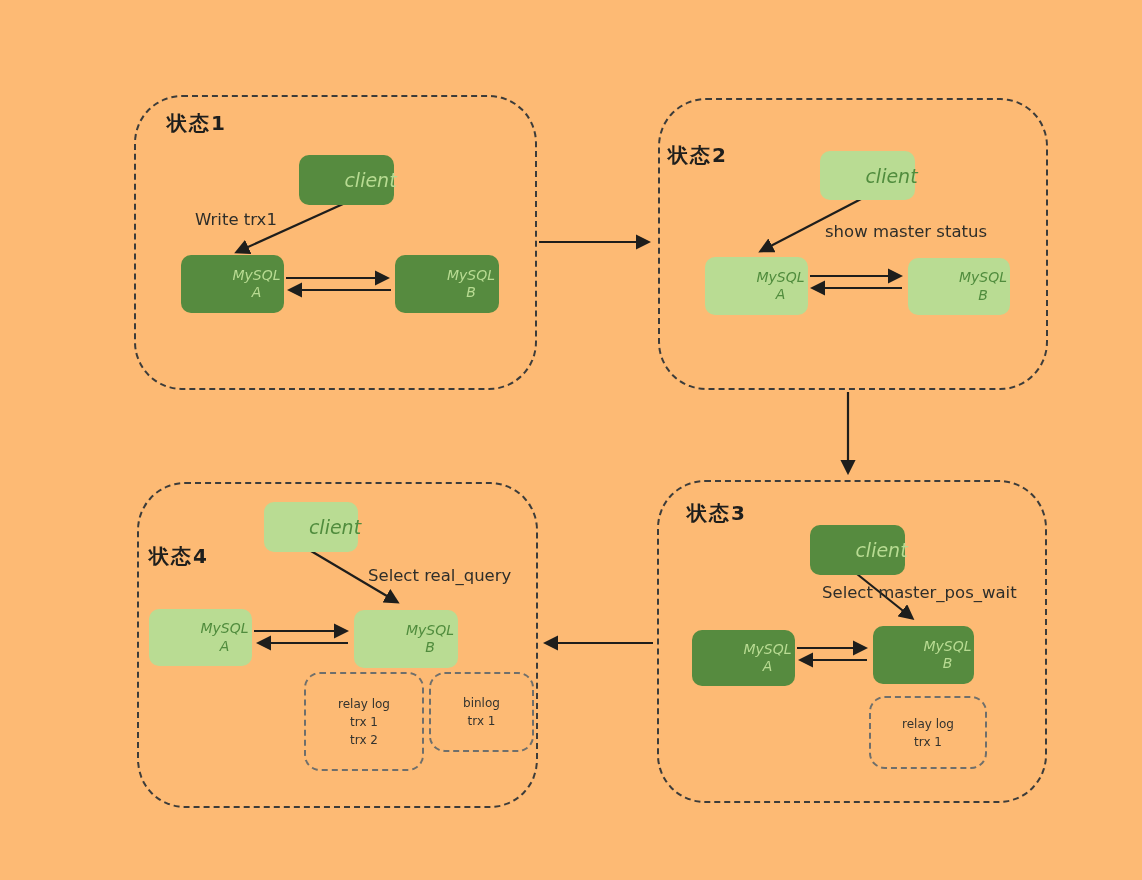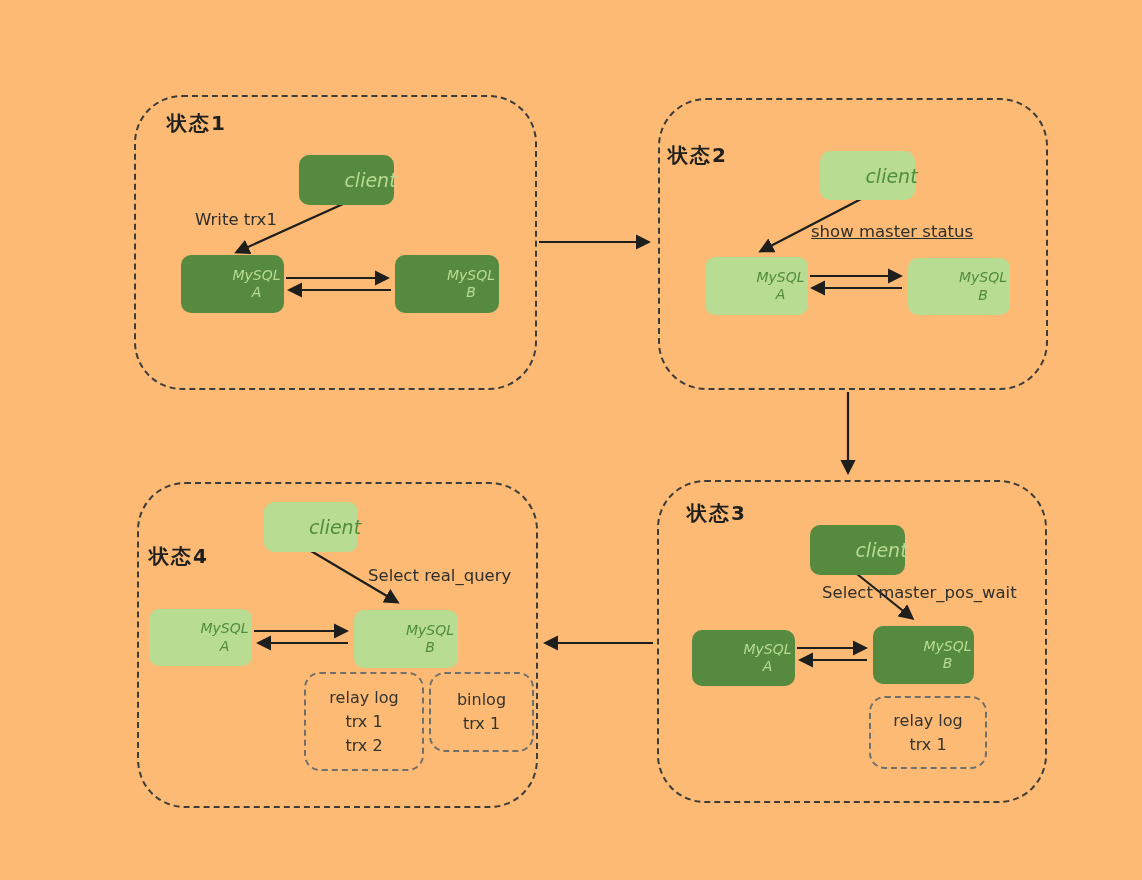--- a/index.html
+++ b/index.html
@@ -59,21 +59,21 @@
   }
   .log-box {
     position: absolute;
     border: 2px dashed #6f6f6b;
     border-radius: 16px;
     box-sizing: border-box;
     display: flex;
     flex-direction: column;
     align-items: center;
     justify-content: center;
-    font-size: 16px;
+    font-size: 12px;
     line-height: 1.5;
     color: #33332f;
     text-align: center;
   }
 </style>
 </head>
 <body>
 
 <div class="canvas">
 
@@ -149,21 +149,21 @@
       <span>MySQL</span>
       <span>B</span>
     </div>
   </div>
 
   <div class="panel" style="left:658px; top:98px; width:390px; height:292px;">
     <div class="state-title" style="left:8px; top:18px;margin-top:24px;">状态2</div>
     <div class="node light client-node" style="left:160px; top:51px; width:95px; height:49px;">
       <span>client</span>
     </div>
-    <div class="action-label" style="left:151px; top:122px;text-decoration:underline;">show master status</div>
+    <div class="action-label" style="left:165px; top:122px;">show master status</div>
     <div class="node light mysql-node" style="left:45px; top:157px; width:103px; height:58px;">
       <span>MySQL</span>
       <span>A</span>
     </div>
     <div class="node light mysql-node" style="left:248px; top:158px; width:102px; height:57px;">
       <span>MySQL</span>
       <span>B</span>
     </div>
   </div>
 

